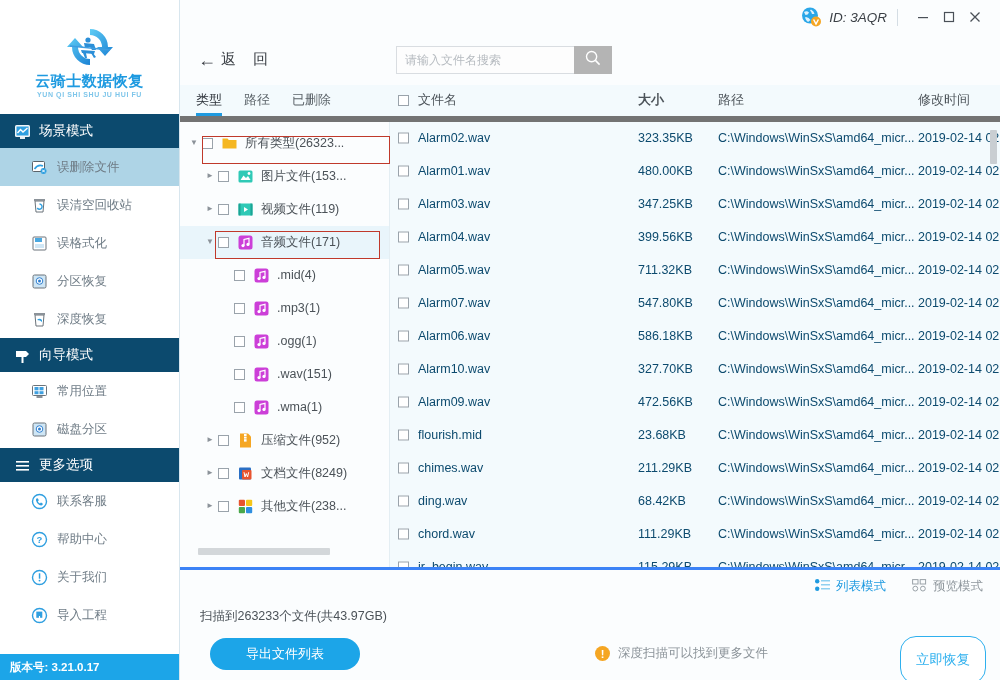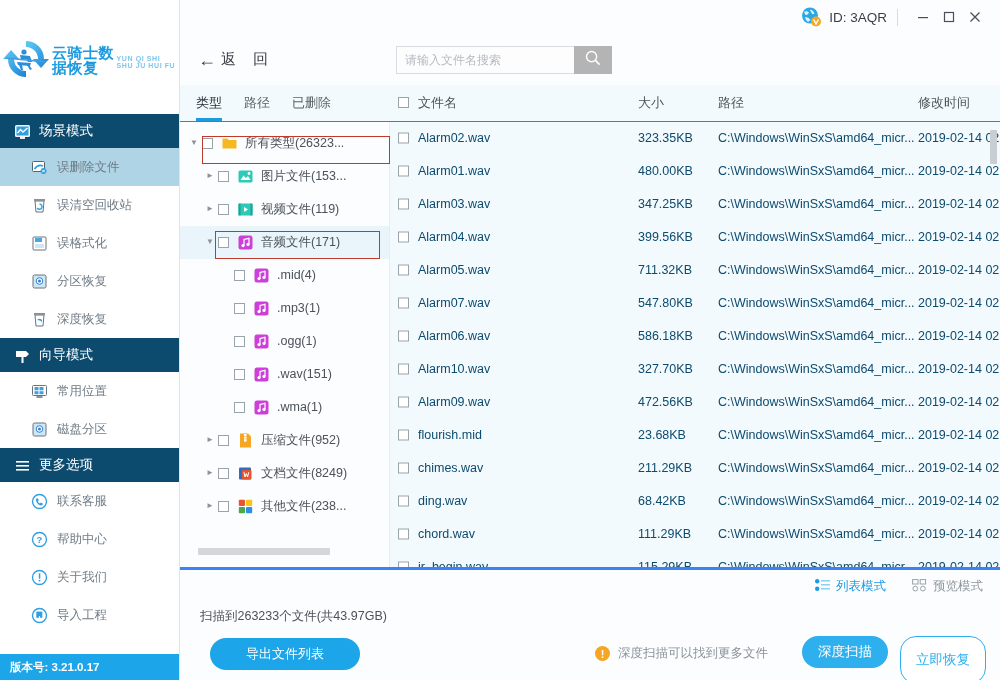--- a/index.html
+++ b/index.html
@@ -10,21 +10,21 @@
   }
   #app { position: relative; width: 1000px; height: 680px; display: flex; }
 
   
   #sidebar {
     width: 180px; height: 680px; background: #ffffff;
     display: flex; flex-direction: column;
     border-right: 1px solid #d8e6ee; flex: 0 0 180px;
   }
   .logo-area {
-    height: 114px; display: flex; flex-direction: row;
+    height: 114px; display: flex; flex-direction: column;
     align-items: center; justify-content: center; padding-top: 6px;
   }
   .logo-mark { width: 52px; height: 48px; position: relative; margin-bottom: 2px; }
   .logo-title {
     font-size: 15px; font-weight: bold; color: #1e9ae0;
     letter-spacing: 0.5px; line-height: 1;
   }
   .logo-sub {
     font-size: 7px; color: #7fc6ea; letter-spacing: 0.6px;
     margin-top: 3px; font-weight: bold;
@@ -50,21 +50,21 @@
   }
 
   
   #main {
     flex: 1 1 auto; height: 680px; background: #f3fafd;
     display: flex; flex-direction: column; position: relative;
   }
   .titlebar {
     height: 36px; background: #fbfdfe; display: flex;
     align-items: center; justify-content: flex-end;
-    padding-right: 12px; gap: 0px;
+    padding-right: 12px; gap: 0px; font-style: italic;
   }
   .idbadge { display: flex; align-items: center; gap: 7px; margin-right: 10px; }
   .idbadge .glyph { width: 22px; height: 22px; position: relative; }
   .idbadge .txt { font-size: 13.5px; color: #3a3f45; }
   .tb-sep { width: 1px; height: 17px; background: #d4dde4; margin-right: 12px; }
   .winbtn {
     width: 26px; height: 26px; display: flex; align-items: center;
     justify-content: center; color: #4a5058; cursor: default;
   }
 
@@ -88,39 +88,39 @@
   .searchinput::placeholder { color: #b6bbc0; }
   .searchbtn {
     width: 38px; height: 28px; background: #b4b4b4;
     border: 1px solid #b4b4b4; display: flex;
     align-items: center; justify-content: center; cursor: default;
   }
 
   
   .tabstrip {
     height: 38px; background: #f3fafd; display: flex; align-items: stretch;
-    border-bottom: 1px solid #737373; position: relative;
+    border-bottom: 6px solid #737373; position: relative;
   }
   .tabzone { width: 210px; display: flex; align-items: center; padding-left: 16px; gap: 22px; }
   .tab {
     font-size: 13px; color: #5b6369; height: 100%;
     display: flex; align-items: center; position: relative; cursor: default;
   }
   .tab.active { color: #2b3138; }
   .tab.active::after {
     content: ""; position: absolute; left: 0; right: 0; bottom: 0;
     height: 2.5px; background: #1e9ae0;
   }
   .colheads {
     flex: 1 1 auto; display: flex; align-items: center;
     font-size: 13px; color: #4d545a; position: relative;
   }
   .ch { position: absolute; white-space: nowrap; }
   .ch-name { left: 8px; display: flex; align-items: center; gap: 9px; }
-  .ch-size { left: 248px; }
+  .ch-size { left: 248px; font-weight: bold; }
   .ch-path { left: 328px; }
   .ch-time { left: 528px; }
 
   .cbox {
     width: 11px; height: 11px; border: 1px solid #9aa3ab;
     background: #ffffff; display: inline-block; flex: 0 0 11px;
   }
 
   
   .content { flex: 1 1 auto; display: flex; position: relative; min-height: 0; }
@@ -739,20 +739,19 @@
           </span>
           <span>预览模式</span>
         </div>
       </div>
       <div class="scaninfo">扫描到263233个文件(共43.97GB)</div>
       <div class="btn-export">导出文件列表</div>
       <div class="hint">
         <span class="warnico">!</span>
         <span>深度扫描可以找到更多文件</span>
       </div>
-      <div class="btn-deep">深度扫描</div>
       <div class="btn-recover">立即恢复</div>
     </div>
 
     <div class="annot" style="left:22px; top:136px; width:188px; height:28px;"></div>
     <div class="annot" style="left:35px; top:231px; width:165px; height:28px;"></div>
   </div>
 </div>
 
 </body></html>

